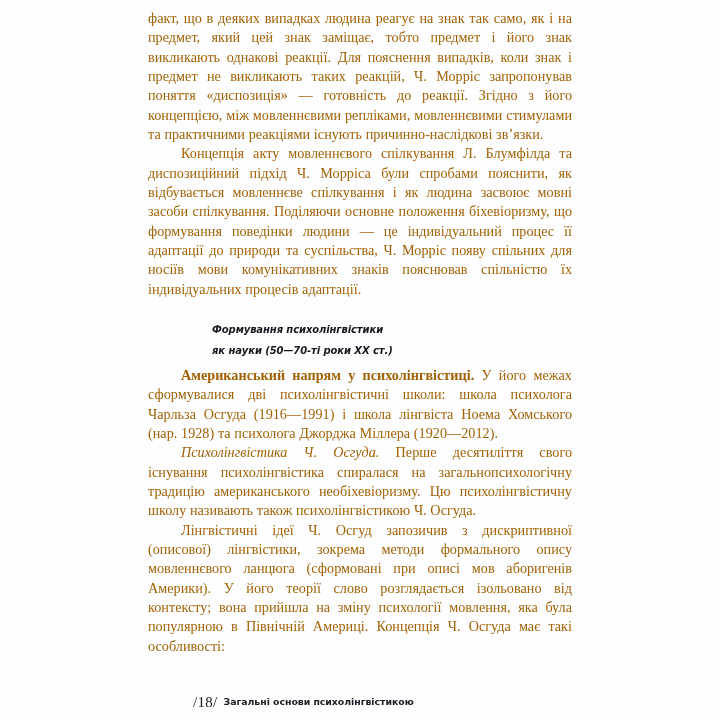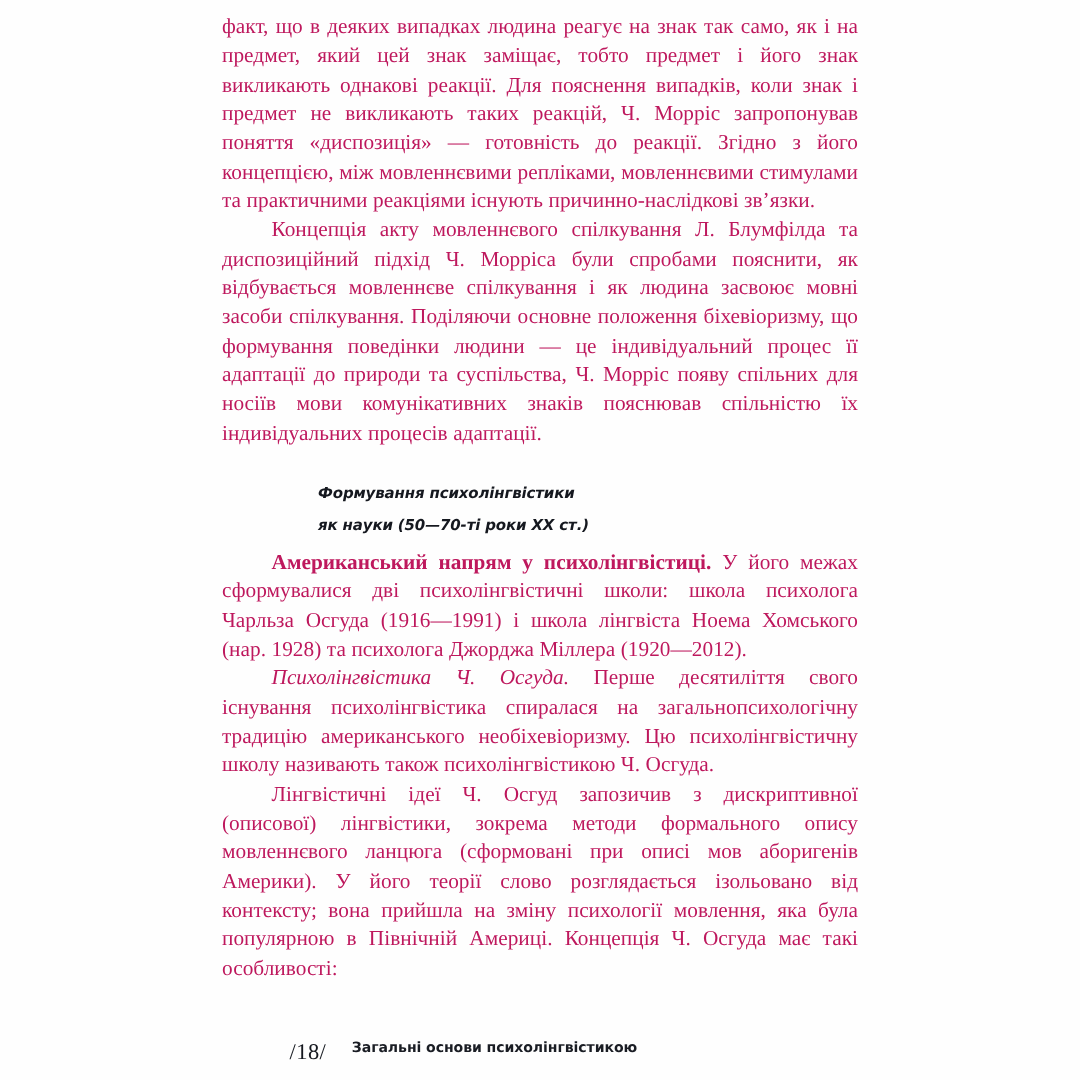--- a/index.html
+++ b/index.html
@@ -35,21 +35,21 @@
   }
 
   p.body-par {
     margin: 0;
     padding: 0;
     font-family: "Liberation Serif", "DejaVu Serif", serif;
     font-size: 14.2px;
     line-height: 19.35px;
     text-align: justify;
     text-indent: 33px;
-    color: #be185d;
+    color: #a16207;
     letter-spacing: 0.02px;
     word-spacing: 0.1px;
     -moz-hyphens: none;
     hyphens: none;
   }
 
   p.body-par.no-indent {
     text-indent: 0;
   }
 
@@ -83,22 +83,22 @@
     left: 148px;
     top: 366px;
     width: 424px;
   }
 
   .footer {
     position: absolute;
     left: 193px;
     top: 694px;
     display: flex;
-    align-items: flex-start;
-    gap: 17px;
+    align-items: center;
+    gap: 6px;
   }
   .footer-page-number {
     font-family: "Liberation Serif", "DejaVu Serif", serif;
     font-size: 15px;
     color: #15181f;
     letter-spacing: 0.3px;
   }
   .footer-running-title {
     font-family: "DejaVu Sans", "Liberation Sans", sans-serif;
     font-size: 9.4px;

